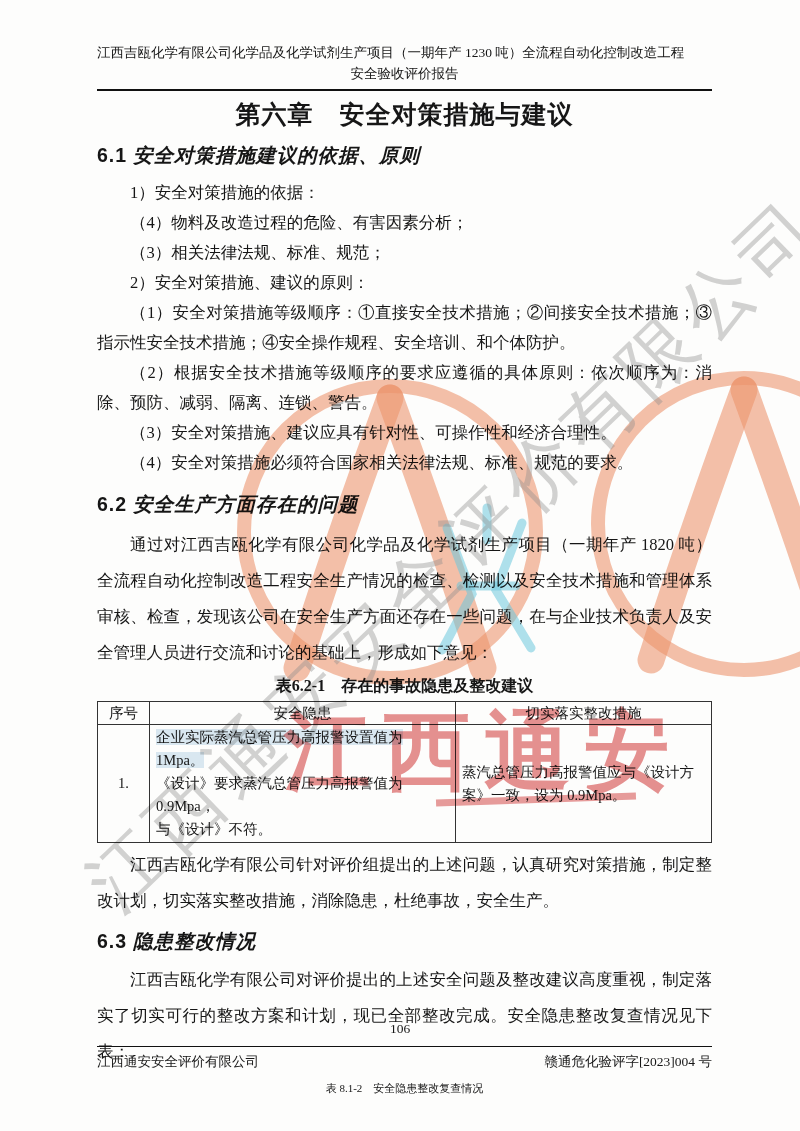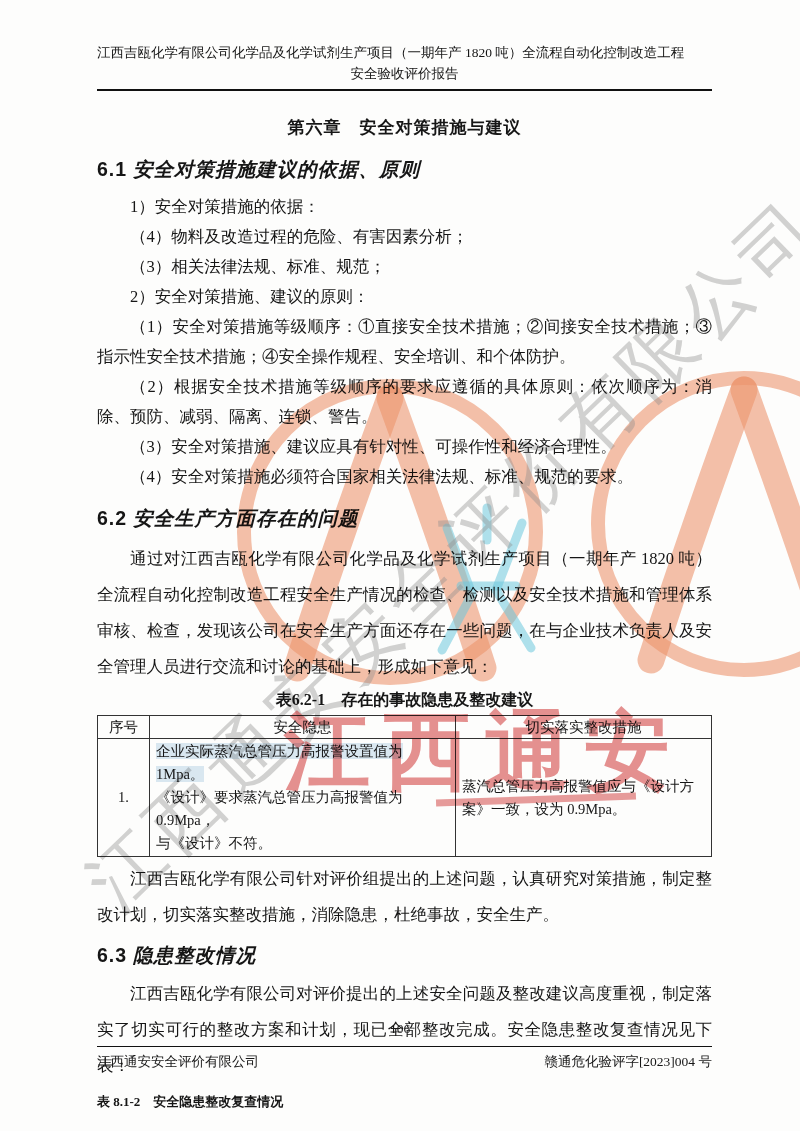--- a/index.html
+++ b/index.html
@@ -7,41 +7,41 @@
     position:relative;width:800px;height:1131px;margin:0 auto;
     background:#fdfdfc;overflow:hidden;color:#161616;
     font-family:"Liberation Serif", serif;
   }
   .content{position:absolute;left:97px;right:88px;top:0;}
   
   .doc-header{padding-top:42px;padding-bottom:5px;border-bottom:2px solid #111;
     font-size:13.5px;line-height:21px;text-align:center;}
   .doc-header .l1{text-align:left;}
   
-  .chapter-title{margin-top:22px;text-align:center;font-family:"Liberation Sans", sans-serif;
-    font-weight:bold;font-size:17px;line-height:30px;letter-spacing:1px;}
+  .chapter-title{margin-top:8px;text-align:center;font-family:"Liberation Sans", sans-serif;
+    font-weight:bold;font-size:25px;line-height:30px;letter-spacing:1px;}
   
   .sec-h{font-weight:bold;font-style:italic;font-size:19.5px;line-height:28px;
     margin:12px 0 8px 0;letter-spacing:1px;}
   .sec-h .num{font-style:normal;font-family:"Liberation Sans", sans-serif;font-weight:bold;}
   
   .li{margin:0;font-size:16.5px;line-height:30px;text-indent:33px;text-align:justify;}
   .para{margin:0;font-size:16.5px;line-height:36px;text-indent:33px;text-align:justify;}
   
   .tbl-title{margin:4px 0 4px 0;text-align:center;font-weight:bold;font-size:16px;line-height:22px;}
   table.t1{border-collapse:collapse;width:100%;table-layout:fixed;font-size:14.5px;}
   table.t1 th,table.t1 td{border:1.4px solid #333;padding:1px 6px;vertical-align:middle;}
   table.t1 th{font-weight:normal;text-align:center;height:20px;line-height:19px;}
   table.t1 td{height:55px;line-height:23px;}
   td.c-no{text-align:center;}
   td.c-sg{line-height:26px;}
   .hl-blue{background:rgba(125,175,210,.28);}
   .hz-line{display:block;}
   
-  .tbl-title2{margin:6px 0 0 0;font-weight:bold;font-size:13px;line-height:24px;}
+  .tbl-title2{margin:6px 0 0 0;text-align:center;font-weight:normal;font-size:11px;line-height:24px;}
   
   .page-number{position:absolute;left:0;right:0;top:1021px;text-align:center;font-size:13.5px;}
   .doc-footer{position:absolute;left:97px;right:88px;top:1046px;border-top:1.6px solid #111;
     padding-top:6px;display:flex;justify-content:space-between;font-size:13.5px;}
   
   .wm{position:absolute;inset:0;pointer-events:none;mix-blend-mode:multiply;z-index:6;}
   .wm-red{position:absolute;left:246px;top:706px;font-family:"Liberation Sans", sans-serif;
     font-weight:bold;font-size:86px;line-height:90px;letter-spacing:14px;
     color:rgba(205,35,35,.5);white-space:nowrap;margin-left:38px;}
   .wm-red-bar{position:absolute;left:436px;top:796px;width:200px;height:7px;
@@ -51,21 +51,21 @@
     white-space:nowrap;font-family:"Liberation Sans", sans-serif;}
   .wm-svg{position:absolute;left:0;top:0;}
 </style>
 </head>
 <body>
 
 <div class="page">
   <div class="content">
 
     <header class="doc-header">
-      <div class="l1">江西吉瓯化学有限公司化学品及化学试剂生产项目（一期年产 1820 吨）全流程自动化控制改造工程</div>
+      <div class="l1">江西吉瓯化学有限公司化学品及化学试剂生产项目（一期年产 1230 吨）全流程自动化控制改造工程</div>
       <div class="l2">安全验收评价报告</div>
     </header>
 
     <div class="chapter-title">第六章　安全对策措施与建议</div>
 
     <h2 class="sec-h"><span class="num">6.1</span> <span>安全对策措施建议的依据、原则</span></h2>
 
     <p class="li">1）安全对策措施的依据：</p>
     <p class="li">（4）物料及改造过程的危险、有害因素分析；</p>
     <p class="li">（3）相关法律法规、标准、规范；</p>

